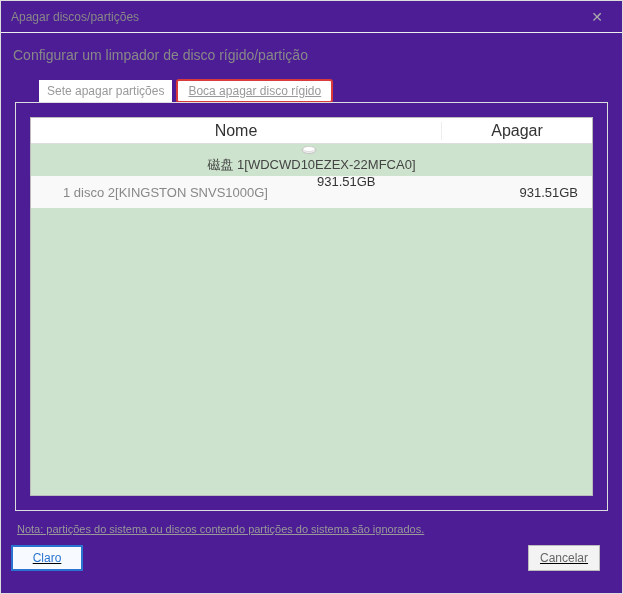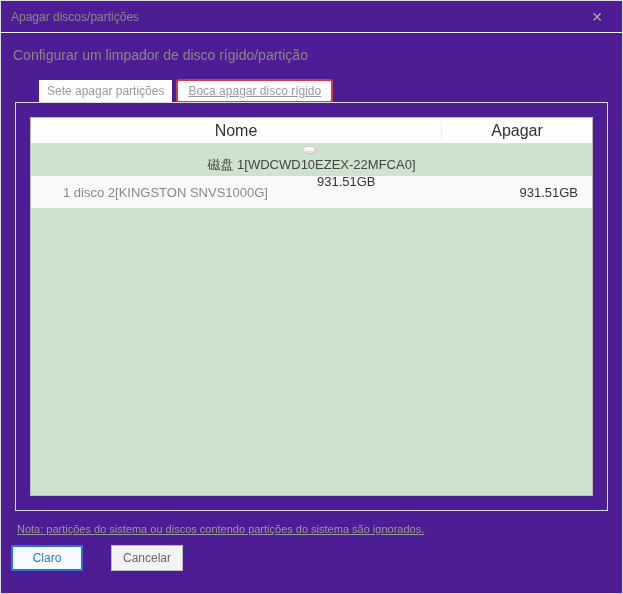--- a/index.html
+++ b/index.html
@@ -141,23 +141,24 @@
       padding-right: 6px;
     }
     .note {
       color: #999;
       font-size: 11px;
       padding: 12px 6px 10px 6px;
       text-decoration: underline;
     }
     .footer {
       display: flex;
-      justify-content: flex-start;
+      justify-content: space-between;
       gap: 28px;
       padding: 0 12px 12px 0;
+      text-decoration: underline;
     }
     .btn {
       min-width: 72px;
       height: 26px;
       border: 1px solid #bbb;
       background: #f3f3f3;
       color: #666;
       font-size: 12px;
       cursor: pointer;
       display: inline-flex;

